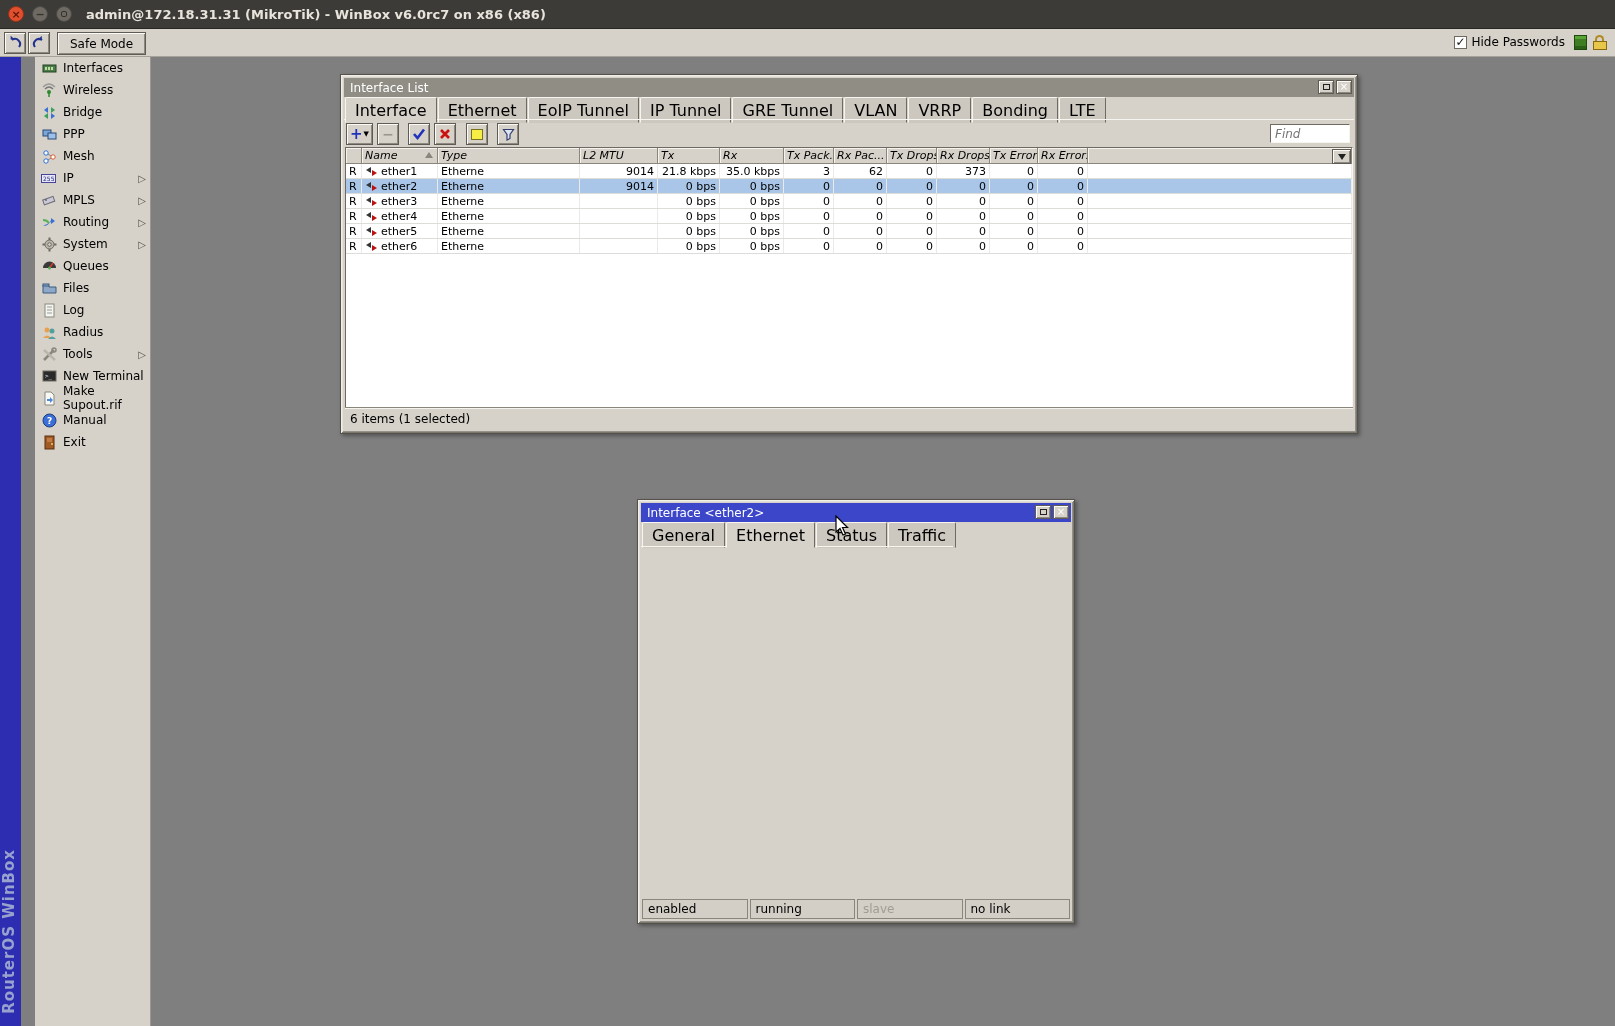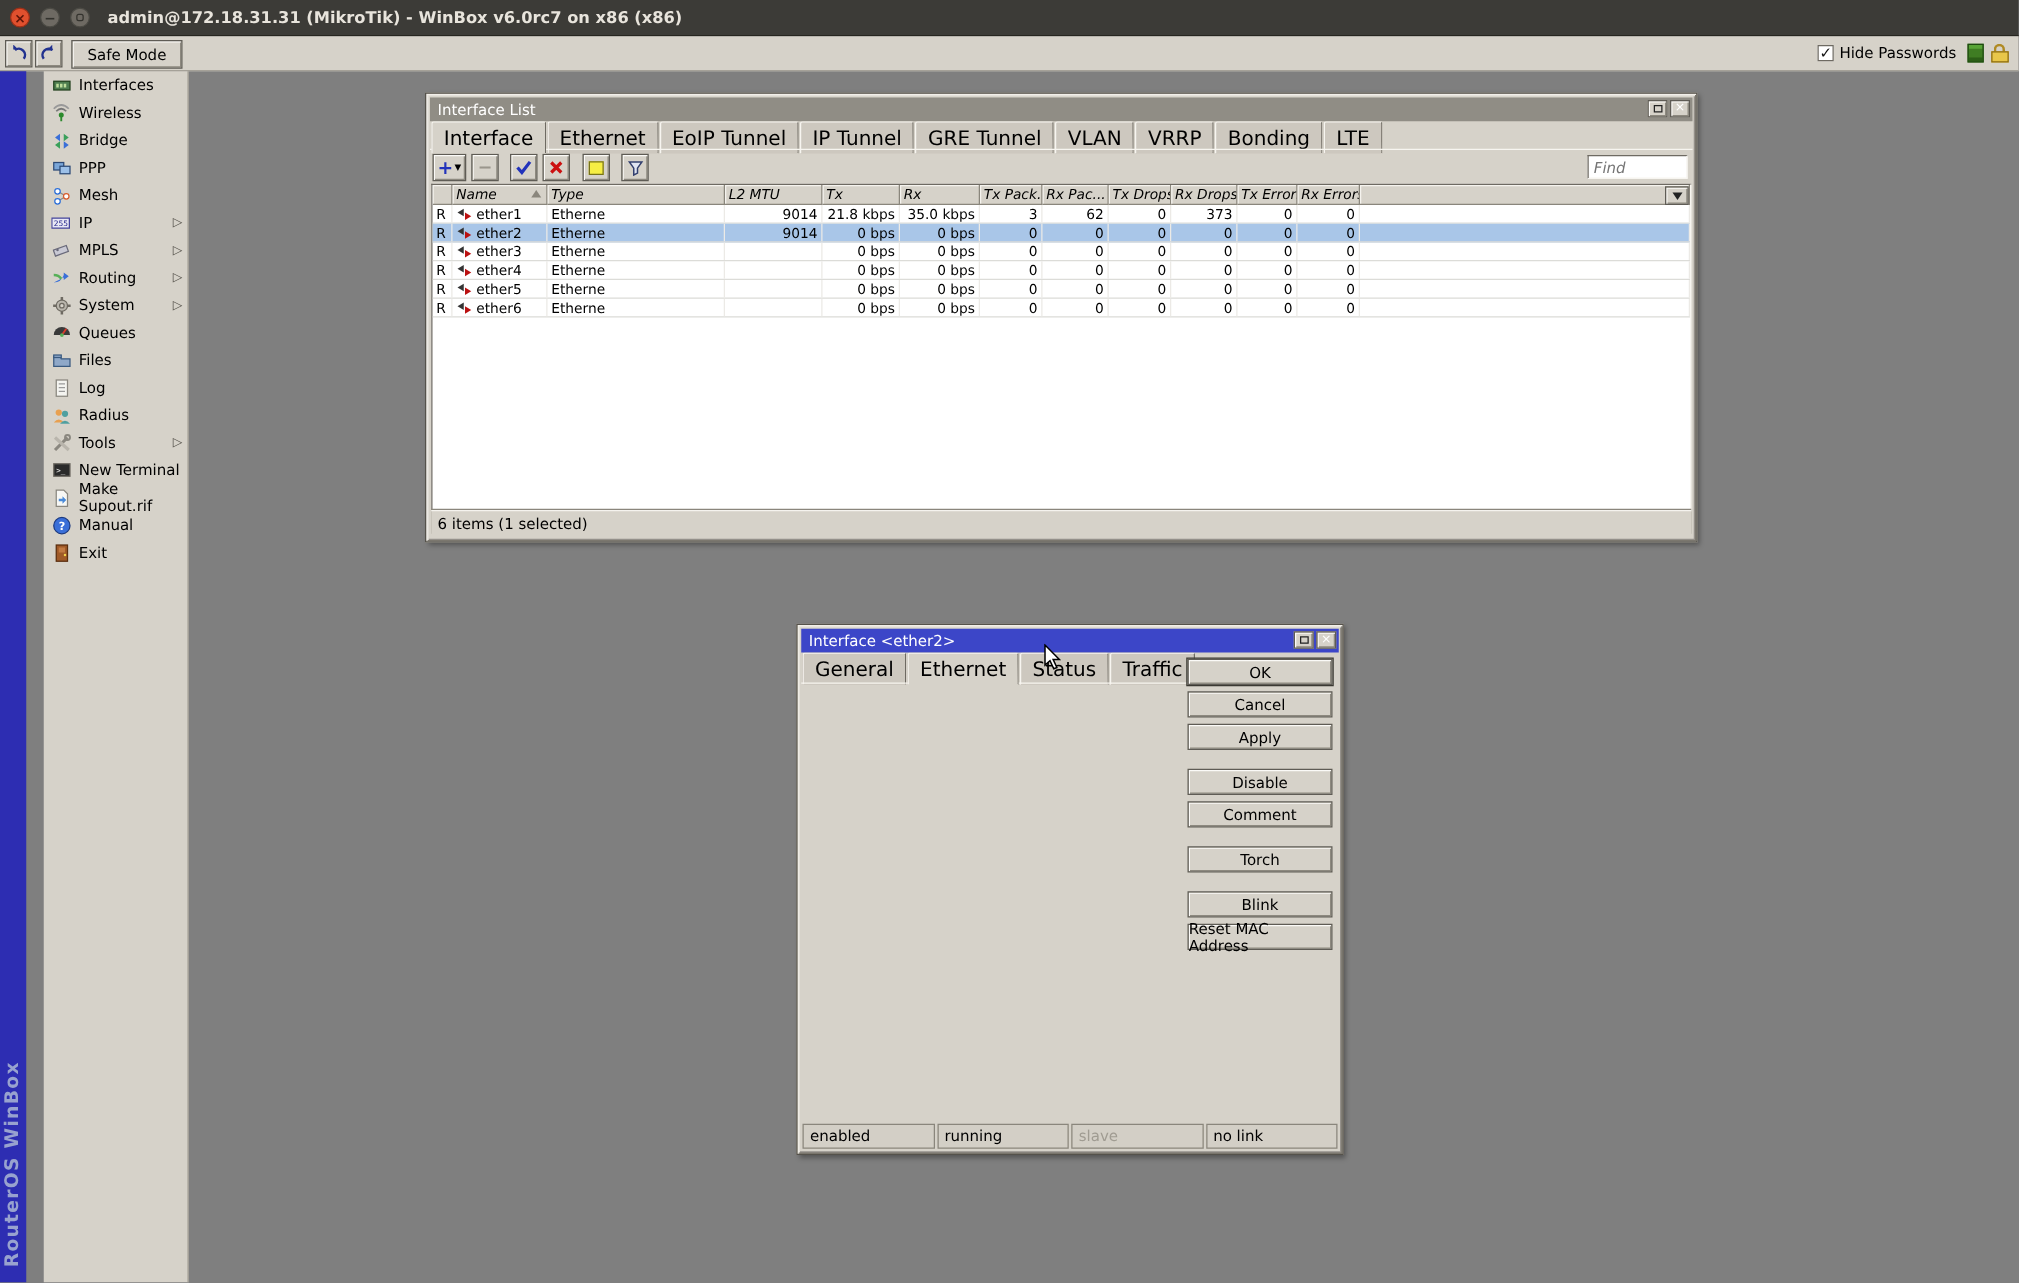--- a/index.html
+++ b/index.html
@@ -538,33 +538,20 @@
         </span>
     </span>
   </div>
   <div class="tabs">
     <div class="tab">General</div>
     <div class="tab active">Ethernet</div>
     <div class="tab">Status</div>
     <div class="tab">Traffic</div>
   </div>
   <div class="tabline"></div>
-  <div id="dlgbtns">
-    <div class="dbtn b3 default">OK</div>
-    <div class="dbtn b3">Cancel</div>
-    <div class="dbtn b3">Apply</div>
-    <div class="gap"></div>
-    <div class="dbtn b3">Disable</div>
-    <div class="dbtn b3">Comment</div>
-    <div class="gap"></div>
-    <div class="dbtn b3">Torch</div>
-    <div class="gap"></div>
-    <div class="dbtn b3">Blink</div>
-    <div class="dbtn b3">Reset MAC Address</div>
-  </div>
   <div id="dlgstatus">
     <div class="scell">enabled</div>
     <div class="scell">running</div>
     <div class="scell muted">slave</div>
     <div class="scell">no link</div>
   </div>
 </div>
 
 <svg id="cursor" width="16" height="22" viewBox="0 0 16 22">
   <path d="M1 1 L1 17 L5 13.5 L8 20 L10.5 19 L7.5 12.5 L12.5 12.5 Z" fill="#fff" stroke="#000" stroke-width="1.2"></path>

